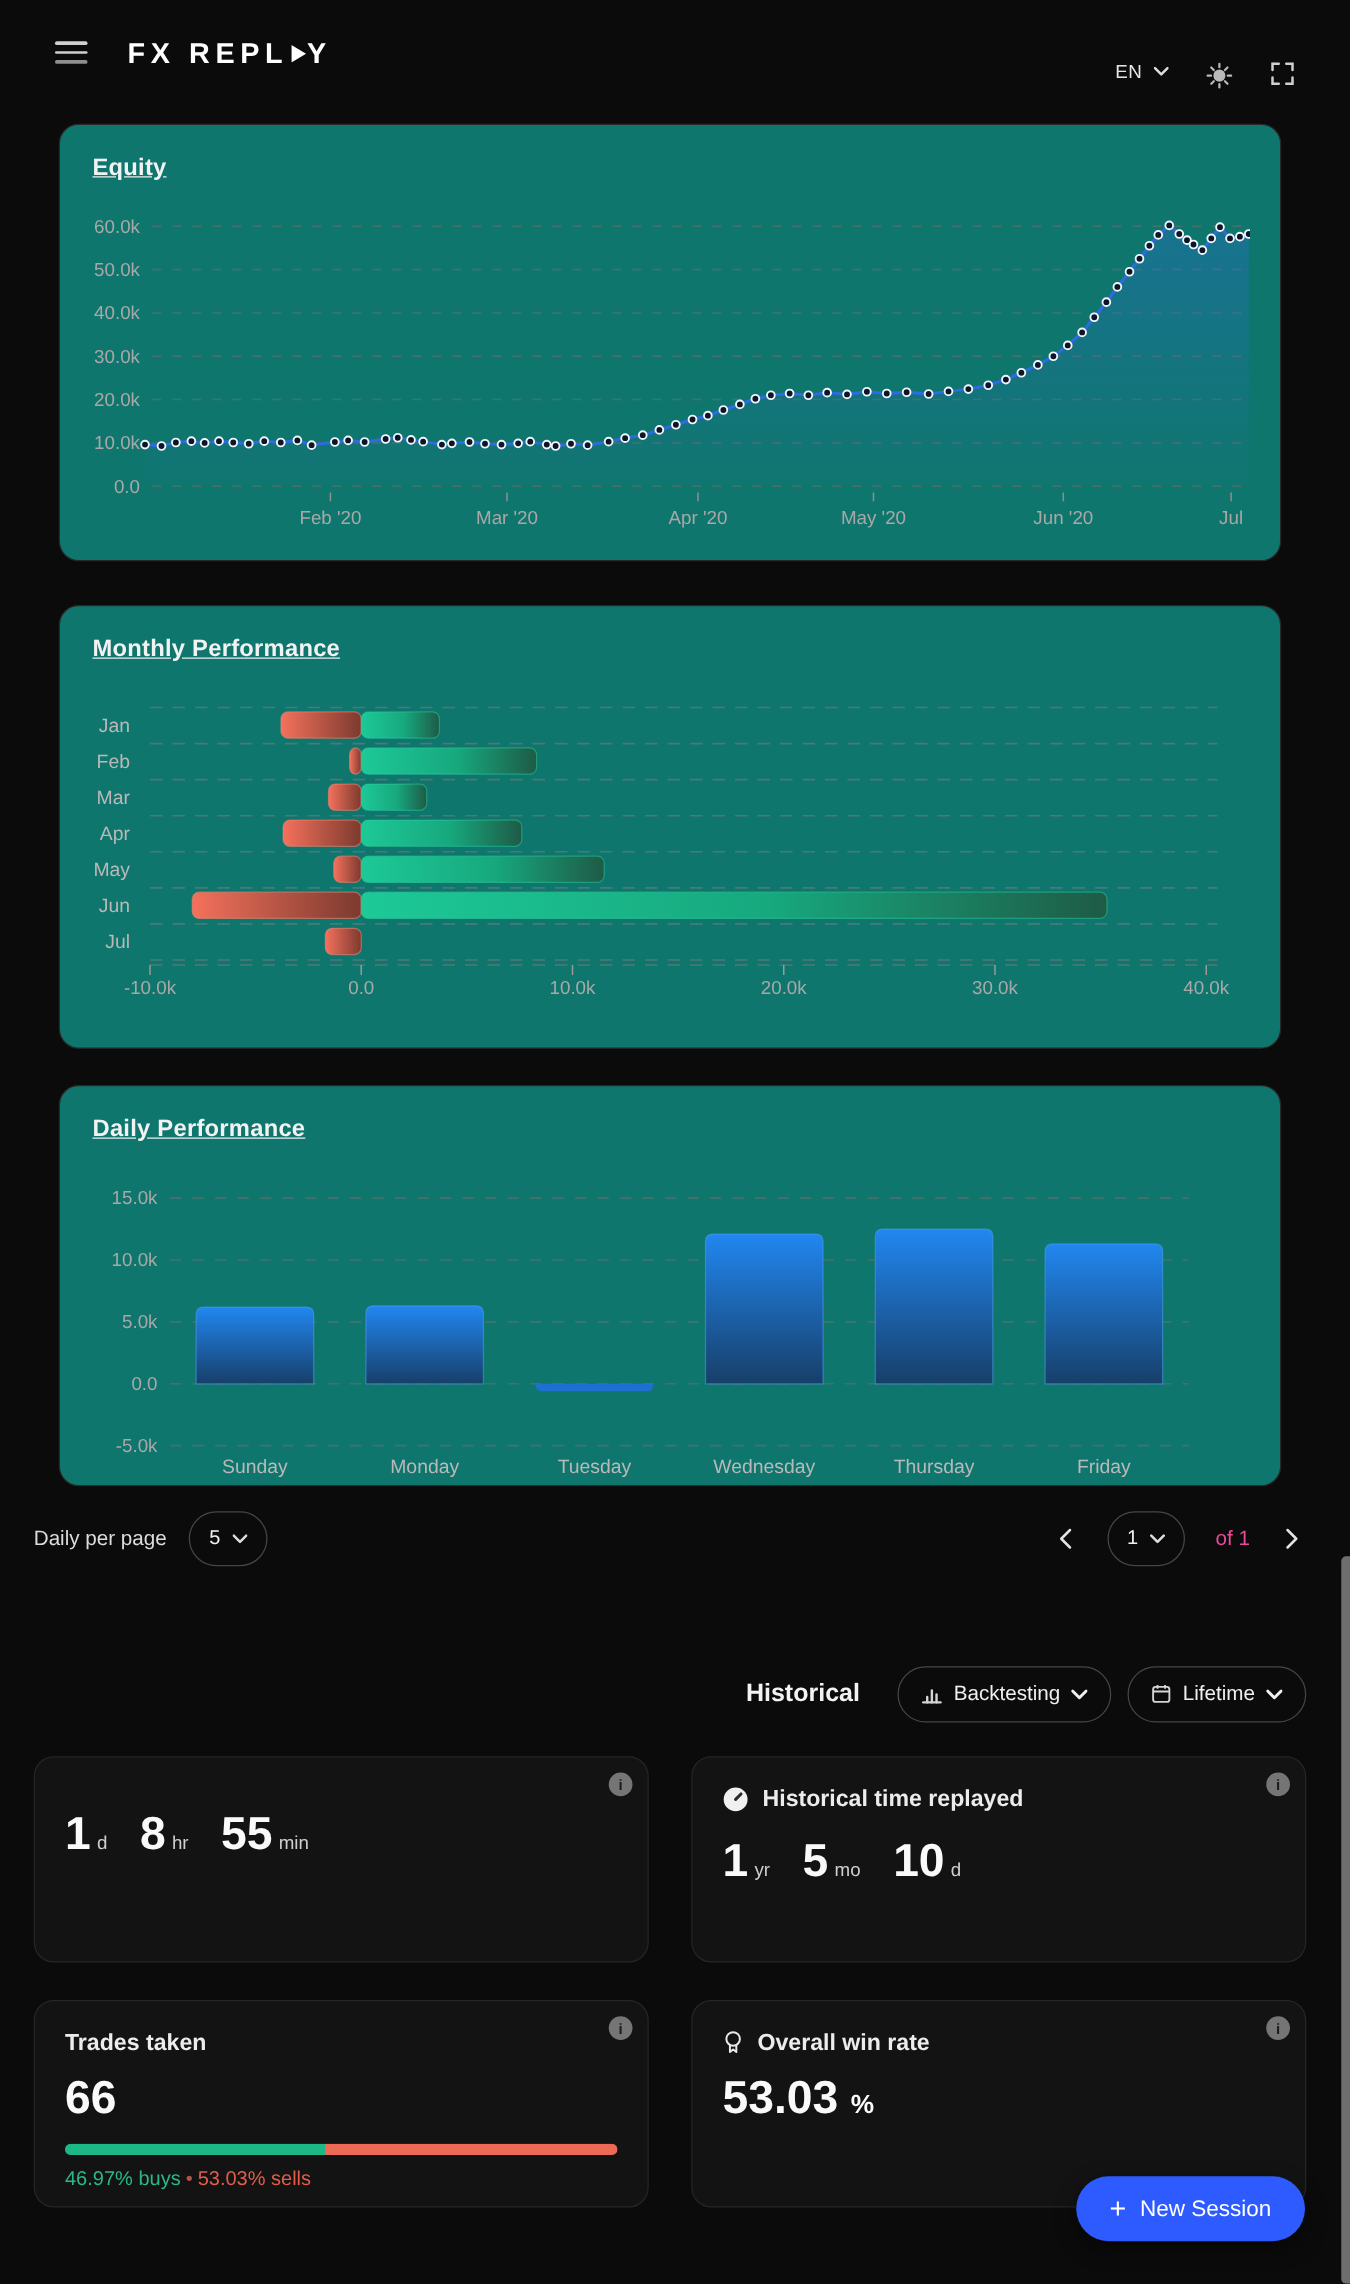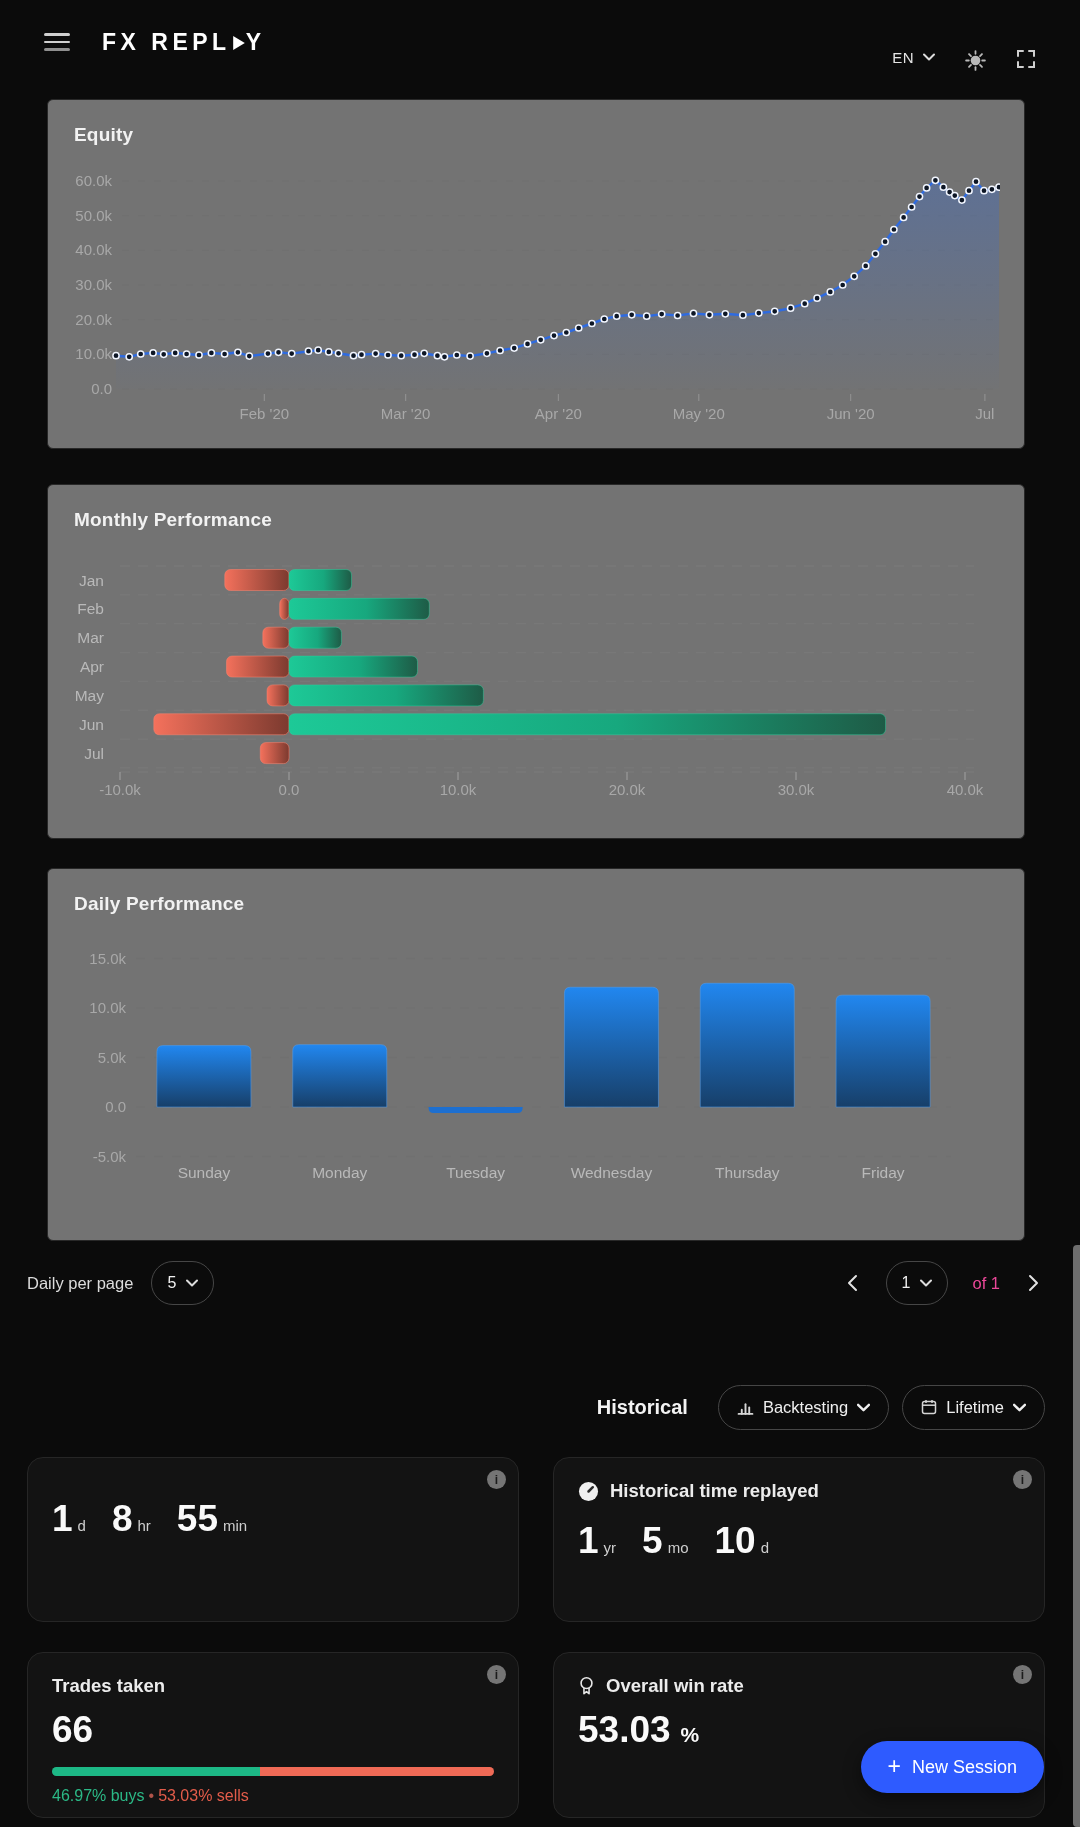--- a/index.html
+++ b/index.html
@@ -15,25 +15,25 @@
   .hamburger span:last-child { background:#8f8f8f; }
   .logo { margin-left:32px; display:flex; align-items:center; font-weight:800; font-size:23px;
           letter-spacing:4.5px; color:#fff; white-space:nowrap; }
   .logo svg { margin:1px 1px 0 2px; }
   .nav-right { margin-left:auto; display:flex; align-items:flex-start; gap:29px;margin-top:36px; }
   .lang-btn { display:flex; align-items:center; gap:9px; background:none; border:none; color:#e5e5e5;
               font-size:15px; letter-spacing:.5px; cursor:pointer; font-family:inherit; }
   .icon-btn { background:none; border:none; cursor:pointer; display:flex; align-items:center; }
   
   .charts { width:978px; margin-left:47px; }
-  .card { background:#737373; border:1px solid #282828; border-radius:6px; padding:24px 26px; }
+  .card { background:#0f766e; border:1px solid #282828; border-radius:16px; padding:24px 26px;text-decoration:underline; }
   .card h2 { font-size:19px; font-weight:700; color:#f2f2f2; letter-spacing:.2px; }
   .card-equity  { height:350px; margin-top:15px; }
   .card-monthly { height:355px; margin-top:35px; }
-  .card-daily   { height:373px; margin-top:29px; }
+  .card-daily   { height:321px; margin-top:29px; }
   .chart-box svg { display:block; }
   
   .pagination { margin:18px 37px 0 27px; height:48px; display:flex; align-items:center; justify-content:space-between; }
   .pag-left { display:flex; align-items:center; gap:18px; }
   .pag-label { font-size:16.5px; color:#dcdcdc; }
   .pill { display:flex; align-items:center; justify-content:center; gap:10px; height:44px; padding:0 15px;
           border:1px solid #464646; border-radius:22px; background:none; color:#efefef; font-size:16px;
           cursor:pointer; font-family:inherit; }
   .pag-right { display:flex; align-items:center; gap:24px; }
   .chev-btn { background:none; border:none; cursor:pointer; display:flex; align-items:center; padding:4px; }

